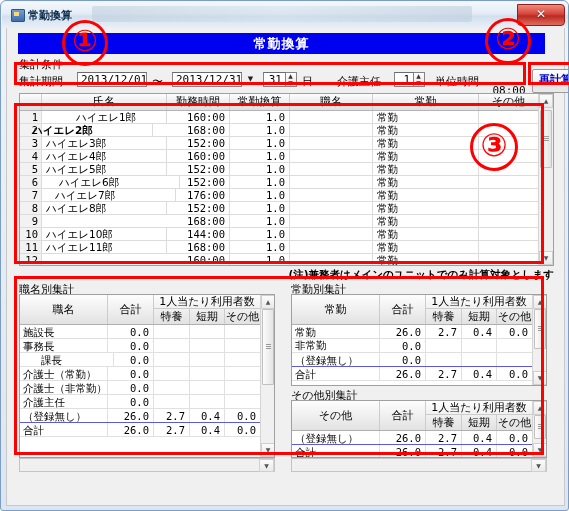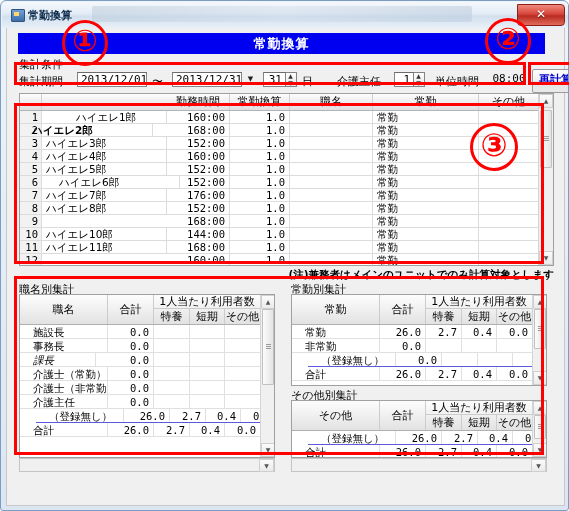--- a/index.html
+++ b/index.html
@@ -167,27 +167,27 @@
     position:absolute;left:0;top:0;width:100%;height:30px;
     background:linear-gradient(#fdfdfd,#ededed 60%,#e2e2e2);
     border-bottom:1px solid #b0b0b0;box-sizing:border-box;
   }
   .shead .h{
     position:absolute;font-size:11px;text-align:center;color:#000;
     border-right:1px solid #cccccc;box-sizing:border-box;
   }
   .sbody{position:absolute;left:0;top:30px;}
   .srow{position:relative;height:14px;line-height:14px;border-bottom:1px solid #e0e0e0;box-sizing:border-box;}
-  .srow.sep{border-bottom:1px solid #5a5adb;margin-left:16px;}
+  .srow.sep{border-bottom:1px solid #5a5adb;}
   .srow .sc{
     position:absolute;top:0;height:13px;font-size:10.5px;
     border-right:1px solid #e0e0e0;box-sizing:border-box;
     white-space:nowrap;overflow:hidden;
   }
-  .sc.t{padding-left:13px;}
+  .sc.t{padding-left:3px;}
   .sc.n{text-align:right;padding-right:4px;font-family:"DejaVu Sans Mono","Liberation Mono",monospace;}
 
   .panel-scroll{
     position:absolute;background:#f0f0f0;border:1px solid #c4c4c4;box-sizing:border-box;
   }
   .panel-scroll .ar{
     position:absolute;left:0;width:100%;height:13px;font-size:6px;
     text-align:center;line-height:11px;color:#555;
     background:linear-gradient(#fbfbfb,#eaeaea);border:1px solid #d0d0d0;box-sizing:border-box;
   }
@@ -239,28 +239,29 @@
         <span class="dn">▼</span>
       </div>
       <div class="lbl" style="left:283px;">日</div>
       <div class="lbl" style="left:318px;">介護主任</div>
       <div class="txtbox" style="left:375px;width:20px;text-align:right;">1</div>
       <div class="spin" style="left:395px;">
         <span class="up">▲</span>
         <span class="dn">▼</span>
       </div>
       <div class="lbl" style="left:416px;">単位時間</div>
-      <div class="txtbox" style="left:468px;width:44px;border:none;background:transparent;text-align:center;">08:00</div>
+      <div class="txtbox" style="left:468px;width:44px;border:none;background:transparent;text-align:center;margin-top:12px;">08:00</div>
     </div>
 
     <div class="recalc-btn">再計算</div>
 
     <div class="grid-wrap">
       <div class="grid-head">
         <div class="hc" style="left:0;width:22px;"></div>
+        <div class="hc" style="left:22px;width:125px;">氏名</div>
         <div class="hc" style="left:147px;width:63px;">勤務時間</div>
         <div class="hc" style="left:210px;width:60px;">常勤換算</div>
         <div class="hc" style="left:270px;width:83px;">職名</div>
         <div class="hc" style="left:353px;width:106px;">常勤</div>
         <div class="hc" style="left:459px;width:60px;">その他</div>
       </div>
       <div class="grid-body" id="staff-rows">
           <div class="grow">
             <div class="c idx" style="left: 0px; width: 22px;">1</div>
             <div class="c txt" style="left: 22px; width: 125px; text-align: center;">ハイエレ1郎</div>
@@ -310,21 +311,21 @@
             <div class="c idx" style="left: 0px; width: 22px;">6</div>
             <div class="c txt" style="left: 35px; width: 125px;">ハイエレ6郎</div>
             <div class="c num" style="left: 147px; width: 63px;">152:00</div>
             <div class="c num" style="left: 210px; width: 60px;">1.0</div>
             <div class="c txt" style="left: 270px; width: 83px;"></div>
             <div class="c txt" style="left: 353px; width: 106px;">常勤</div>
             <div class="c txt" style="left: 459px; width: 60px;"></div>
           </div>
           <div class="grow">
             <div class="c idx" style="left: 0px; width: 22px;">7</div>
-            <div class="c txt" style="left: 22px; width: 125px;">ハイエレ7郎</div>
+            <div class="c txt" style="left: 31px; width: 125px;">ハイエレ7郎</div>
             <div class="c num" style="left: 147px; width: 63px;">176:00</div>
             <div class="c num" style="left: 210px; width: 60px;">1.0</div>
             <div class="c txt" style="left: 270px; width: 83px;"></div>
             <div class="c txt" style="left: 353px; width: 106px;">常勤</div>
             <div class="c txt" style="left: 459px; width: 60px;"></div>
           </div>
           <div class="grow">
             <div class="c idx" style="left: 0px; width: 22px;">8</div>
             <div class="c txt" style="left: 22px; width: 125px;">ハイエレ8郎</div>
             <div class="c num" style="left: 147px; width: 63px;">152:00</div>
@@ -396,21 +397,21 @@
             <div class="sc n" style="left: 205px; width: 36px;"></div>
           </div>
           <div class="srow">
             <div class="sc t" style="left: 0px; width: 88px;">事務長</div>
             <div class="sc n" style="left: 88px; width: 46px;">0.0</div>
             <div class="sc n" style="left: 134px; width: 36px;"></div>
             <div class="sc n" style="left: 170px; width: 35px;"></div>
             <div class="sc n" style="left: 205px; width: 36px;"></div>
           </div>
           <div class="srow">
-            <div class="sc t" style="left: 0px; width: 76px; font-style: italic;">課長</div>
+            <div class="sc t" style="left: 18px; width: 76px;">課長</div>
             <div class="sc n" style="left: 88px; width: 46px;">0.0</div>
             <div class="sc n" style="left: 134px; width: 36px;"></div>
             <div class="sc n" style="left: 170px; width: 35px;"></div>
             <div class="sc n" style="left: 205px; width: 36px;"></div>
           </div>
           <div class="srow">
             <div class="sc t" style="left: 0px; width: 88px;">介護士（常勤）</div>
             <div class="sc n" style="left: 88px; width: 46px;">0.0</div>
             <div class="sc n" style="left: 134px; width: 36px;"></div>
             <div class="sc n" style="left: 170px; width: 35px;"></div>
@@ -464,21 +465,21 @@
       </div>
       <div class="sbody" id="summary-regular-rows" style="width:241px;">
           <div class="srow">
             <div class="sc t" style="left: 0px; width: 88px;">常勤</div>
             <div class="sc n" style="left: 88px; width: 46px;">26.0</div>
             <div class="sc n" style="left: 134px; width: 36px;">2.7</div>
             <div class="sc n" style="left: 170px; width: 35px;">0.4</div>
             <div class="sc n" style="left: 205px; width: 36px;">0.0</div>
           </div>
           <div class="srow">
-            <div class="sc t" style="left: 0px; width: 88px;">非常勤</div>
+            <div class="sc t" style="left: 0px; width: 88px; font-family: Liberation Mono, monospace;">非常勤</div>
             <div class="sc n" style="left: 88px; width: 46px;">0.0</div>
             <div class="sc n" style="left: 134px; width: 36px;"></div>
             <div class="sc n" style="left: 170px; width: 35px;"></div>
             <div class="sc n" style="left: 205px; width: 36px;"></div>
           </div>
           <div class="srow sep">
             <div class="sc t" style="left: 0px; width: 88px;">（登録無し）</div>
             <div class="sc n" style="left: 88px; width: 46px;">0.0</div>
             <div class="sc n" style="left: 134px; width: 36px;"></div>
             <div class="sc n" style="left: 170px; width: 35px;"></div>

